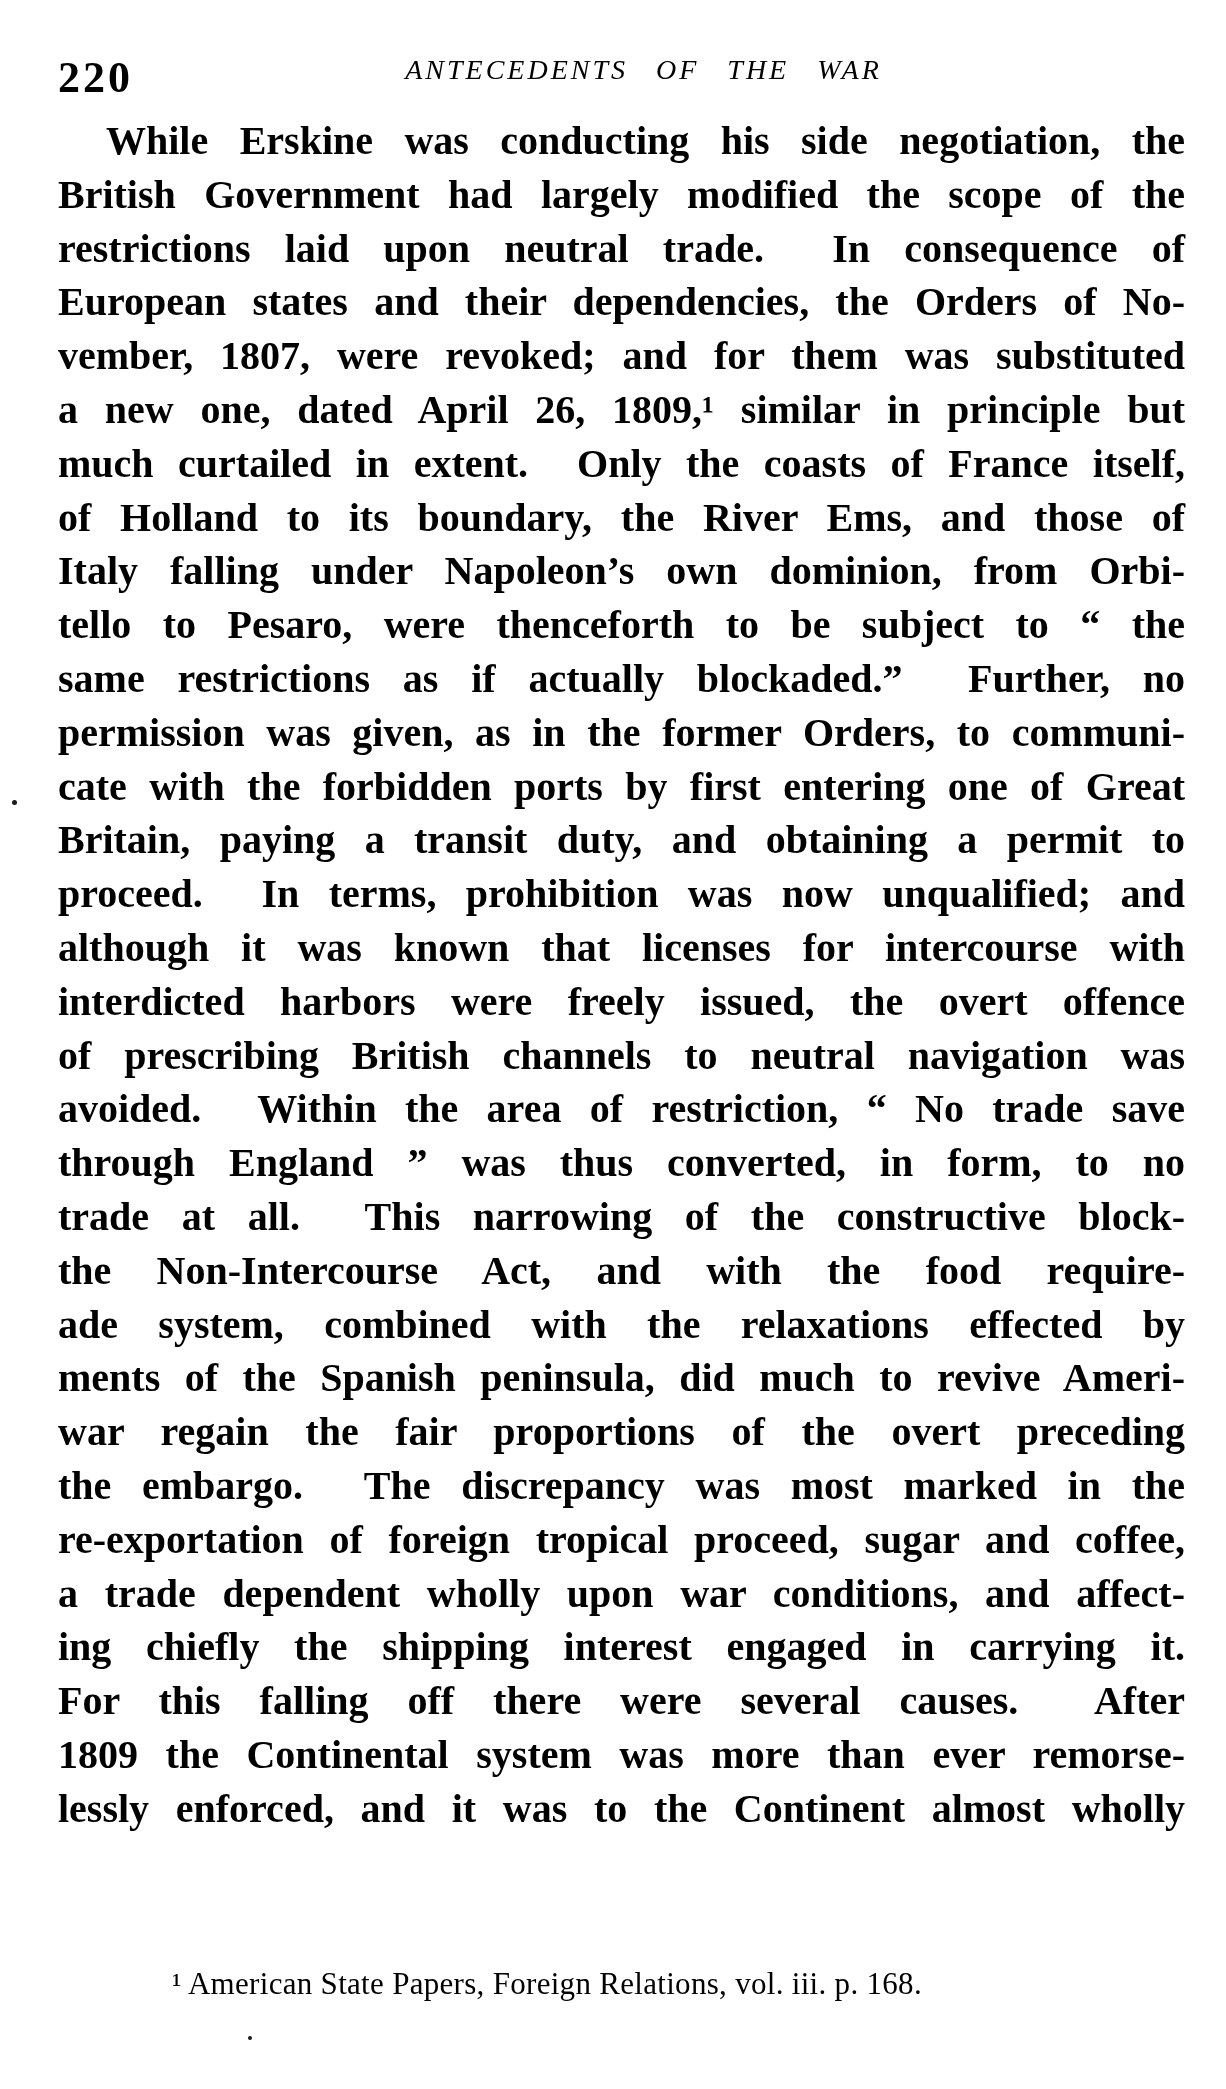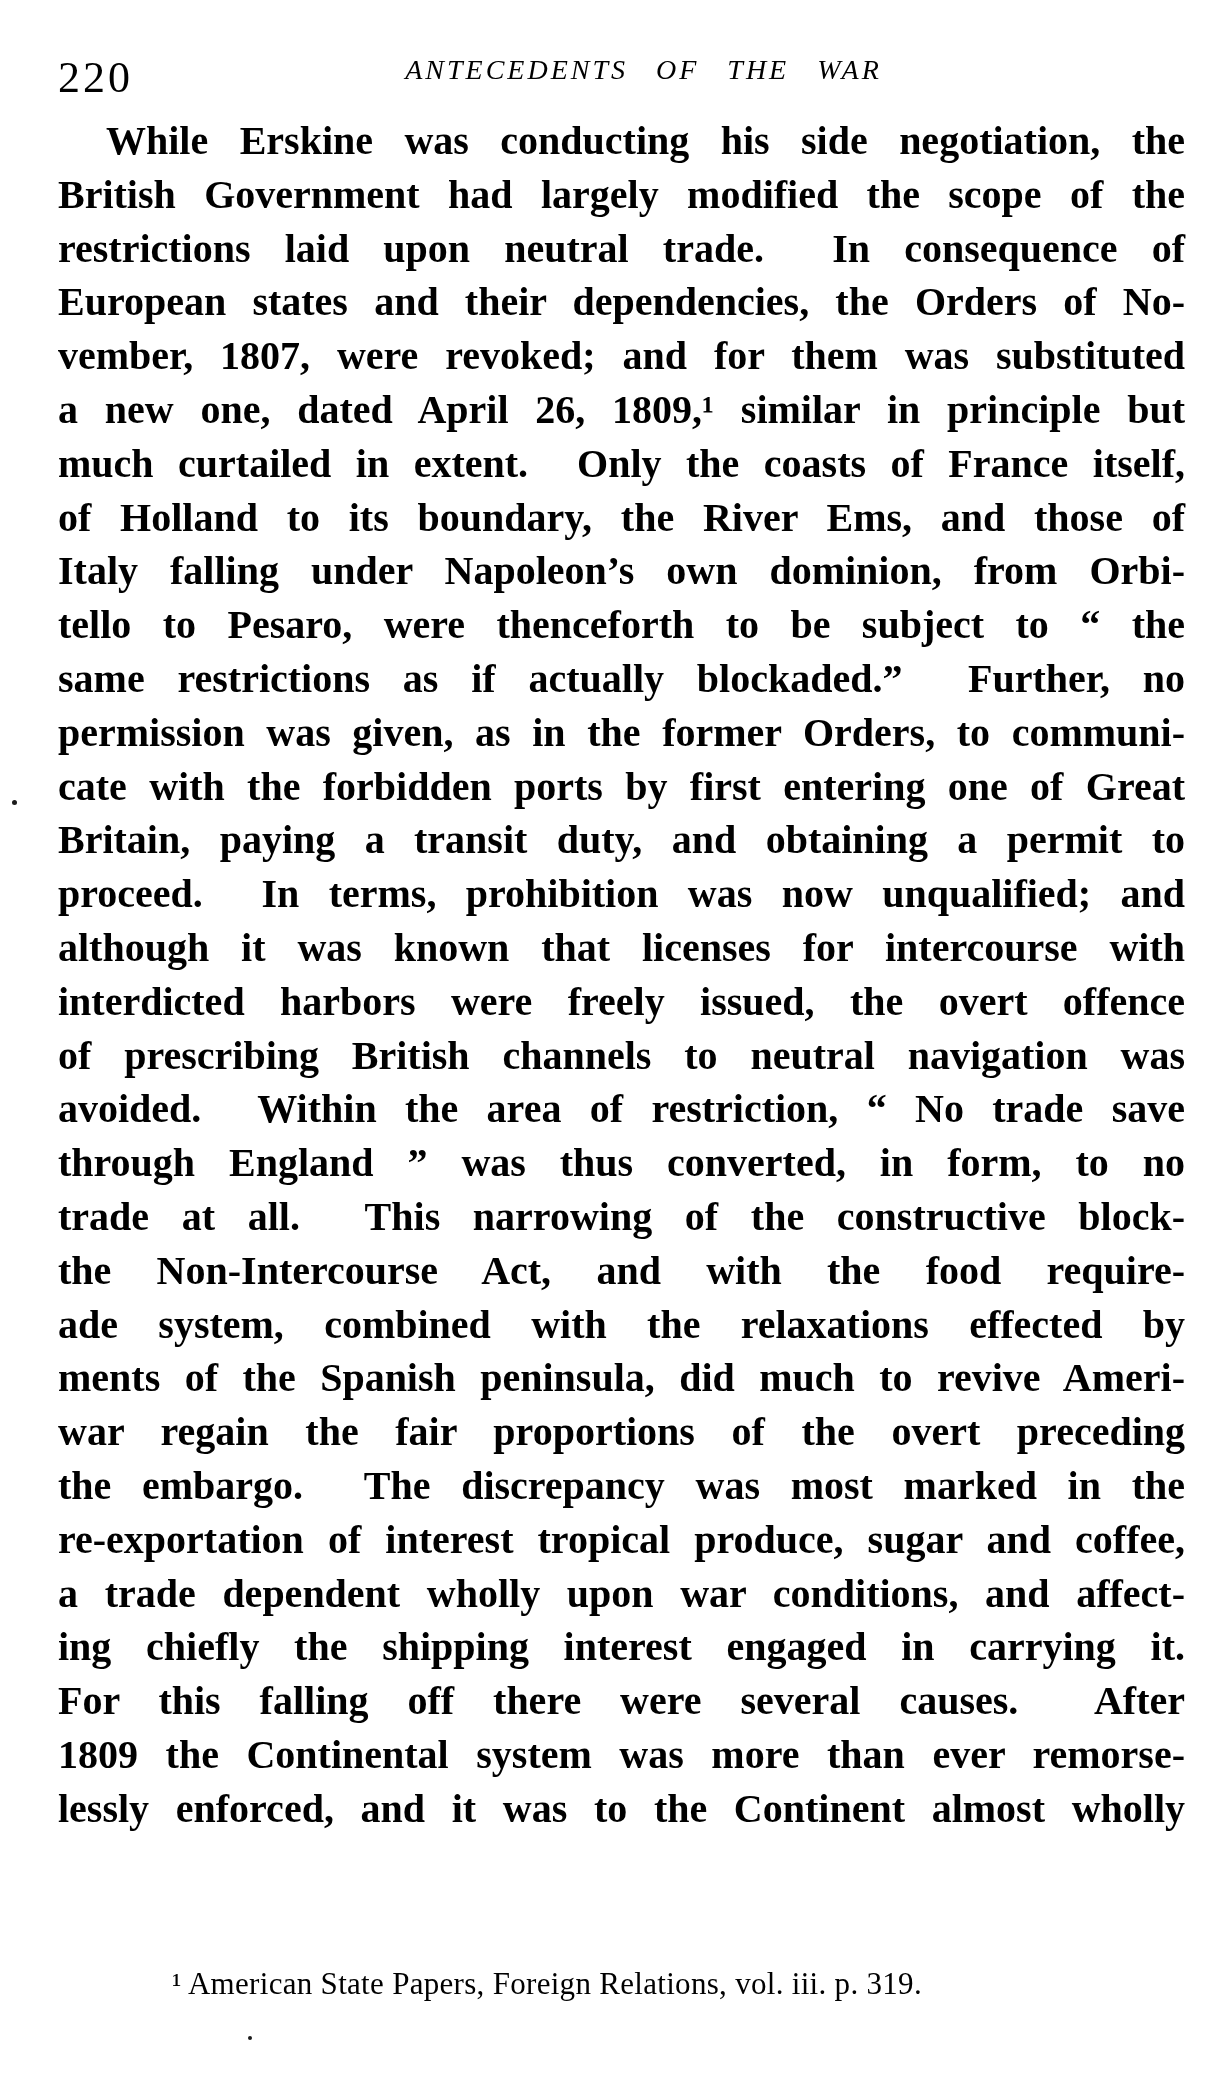--- a/index.html
+++ b/index.html
@@ -18,20 +18,21 @@
     left: 58px;
     right: 41px;
     height: 50px;
   }
   .pagenum {
     position: absolute;
     left: 0;
     top: 4px;
     font-size: 44px;
     letter-spacing: 3px;
+    font-weight: bold;
   }
   .running-title {
     position: absolute;
     left: 50%;
     top: 6px;
     transform: translateX(calc(-50% + 22px));
     font-style: italic;
     font-size: 28px;
     letter-spacing: 3px;
     word-spacing: 18px;
@@ -96,26 +97,26 @@
     <div class="line">interdicted harbors were freely issued, the overt offence</div>
     <div class="line">of prescribing British channels to neutral navigation was</div>
     <div class="line">avoided.&nbsp; Within the area of restriction, “ No trade save</div>
     <div class="line">through England ” was thus converted, in form, to no</div>
     <div class="line">trade at all.&nbsp; This narrowing of the constructive block-</div>
     <div class="line">the Non-Intercourse Act, and with the food require-</div>
     <div class="line">ade system, combined with the relaxations effected by</div>
     <div class="line">ments of the Spanish peninsula, did much to revive Ameri-</div>
     <div class="line">war regain the fair proportions of the overt preceding</div>
     <div class="line">the embargo.&nbsp; The discrepancy was most marked in the</div>
-    <div class="line">re-exportation of interest tropical produce, sugar and coffee,</div>
+    <div class="line">re-exportation of foreign tropical proceed, sugar and coffee,</div>
     <div class="line">a trade dependent wholly upon war conditions, and affect-</div>
     <div class="line">ing chiefly the shipping interest engaged in carrying it.</div>
     <div class="line">For this falling off there were several causes.&nbsp; After</div>
     <div class="line">1809 the Continental system was more than ever remorse-</div>
     <div class="line">lessly enforced, and it was to the Continent almost wholly</div>
   </main>
 
-  <div class="footnote">¹ American State Papers, Foreign Relations, vol. iii. p. 319.</div>
+  <div class="footnote">¹ American State Papers, Foreign Relations, vol. iii. p. 168.</div>
 
   <span class="speck speck-1"></span>
   <span class="speck speck-2"></span>
 
 </div>
 
 </body></html>

